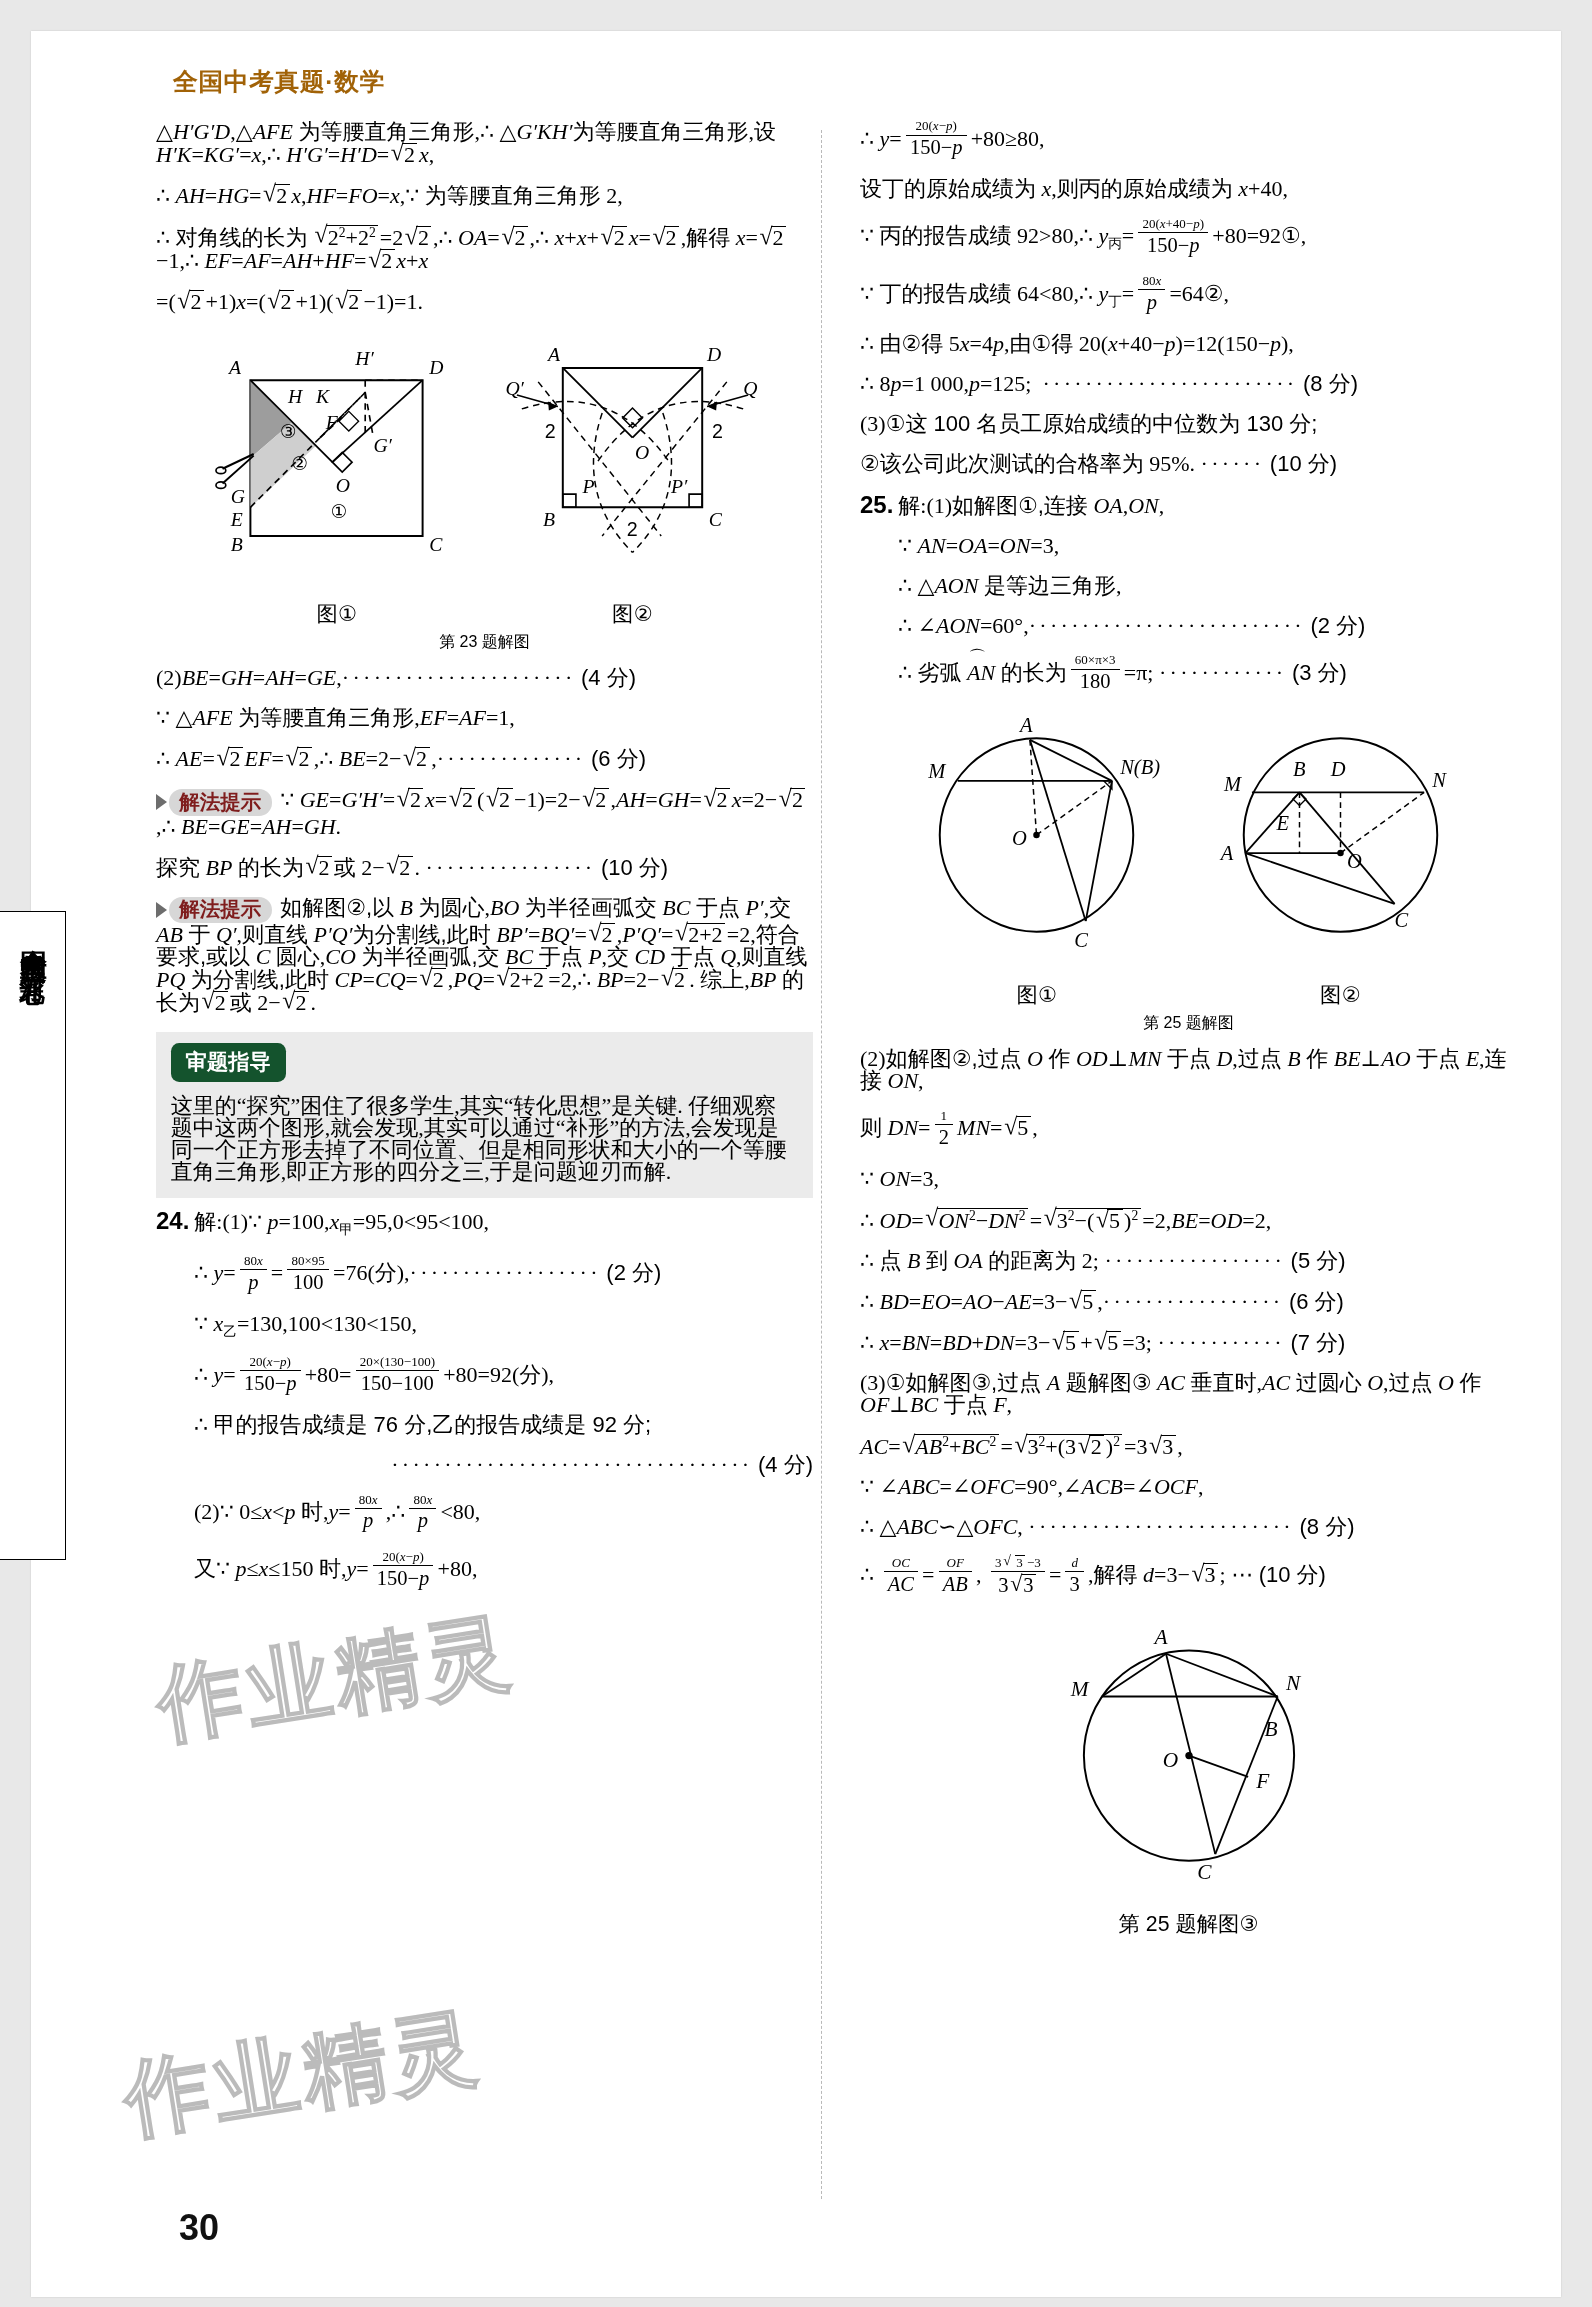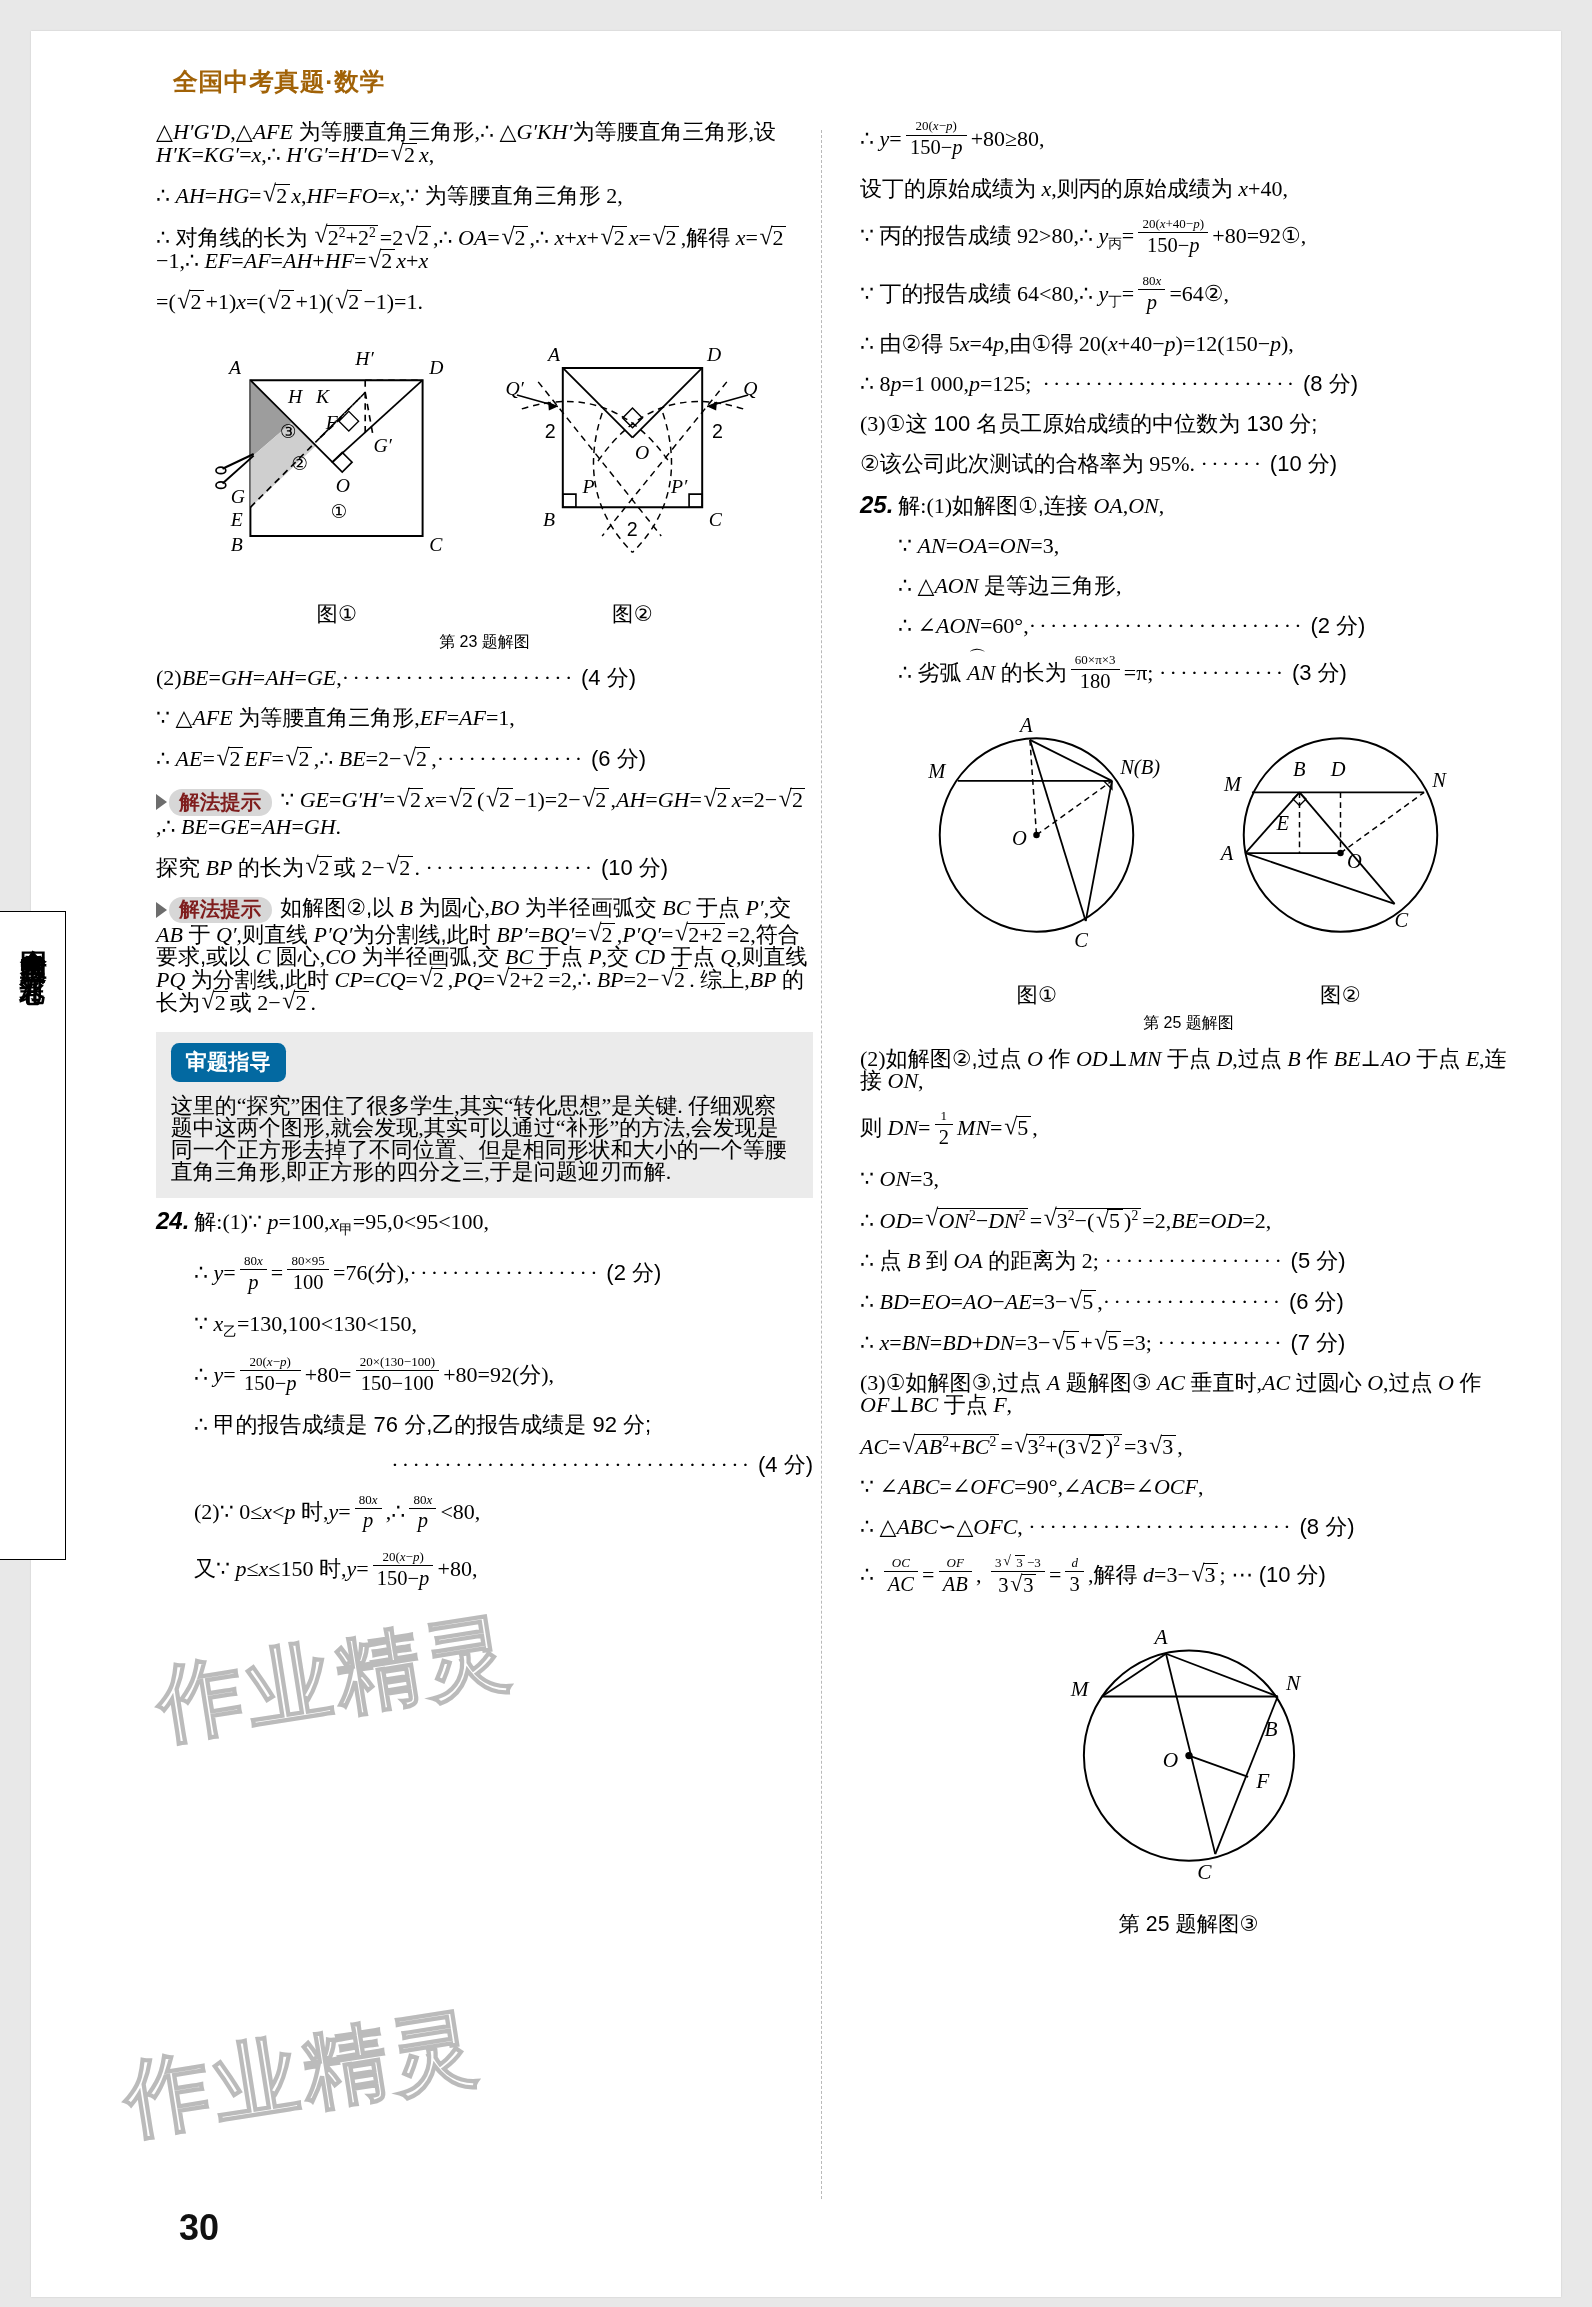--- a/index.html
+++ b/index.html
@@ -94,37 +94,37 @@
     border-left:11.5px solid #6d6d6d;
     border-top:8.2px solid transparent;
     border-bottom:8.2px solid transparent;
     vertical-align:middle;margin-right:1.6px;
   }
   .guide-box{
     background:#ebebeb;padding:11.5px 14.8px 14.8px 14.8px;margin:6.6px 0 11.5px 0;
     position:relative;
   }
   .guide-title{
-    display:inline-block;background:#0369a1;color:#fff;
+    display:inline-block;background:#14532d;color:#fff;
     font-family:"Liberation Sans","DejaVu Sans",sans-serif;
     font-weight:bold;font-size:21.3px;padding:4.1px 14.8px 5.7px 14.8px;
     border-radius:8.2px;margin-bottom:13px;
   }
   .fig-row{display:flex;justify-content:center;align-items:flex-end;gap:24.6px;margin:11.5px 0 3.3px 0;}
   .figcap{
     text-align:center;font-size:21.3px;margin-top:18px;
     font-family:"Liberation Sans","DejaVu Sans",sans-serif;
   }
   .caption{
     text-align:center;font-size:16px;margin:3.3px 0 14.8px 0;
     font-family:"Liberation Sans","DejaVu Sans",sans-serif;
   }
   .num{
     font-family:"Liberation Sans","DejaVu Sans",sans-serif;
-    font-weight:bold;font-size:24px;margin-right:4.9px;font-style:italic;
+    font-weight:bold;font-size:24px;margin-right:4.9px;
   }
   .wm{
     position:absolute;color:rgba(130,130,130,.42);
     font-family:"Liberation Sans","DejaVu Sans",sans-serif;
     font-weight:bold;pointer-events:none;z-index:6;
     -webkit-text-stroke:1.6px rgba(120,120,120,.5);
     color:transparent;
   }
   .wm1{left:156px;top:1621px;font-size:85px;transform:rotate(-9deg);letter-spacing:4.9px;}
   .wm2{left:123px;top:2016px;font-size:85px;transform:rotate(-9deg);letter-spacing:4.9px;}

